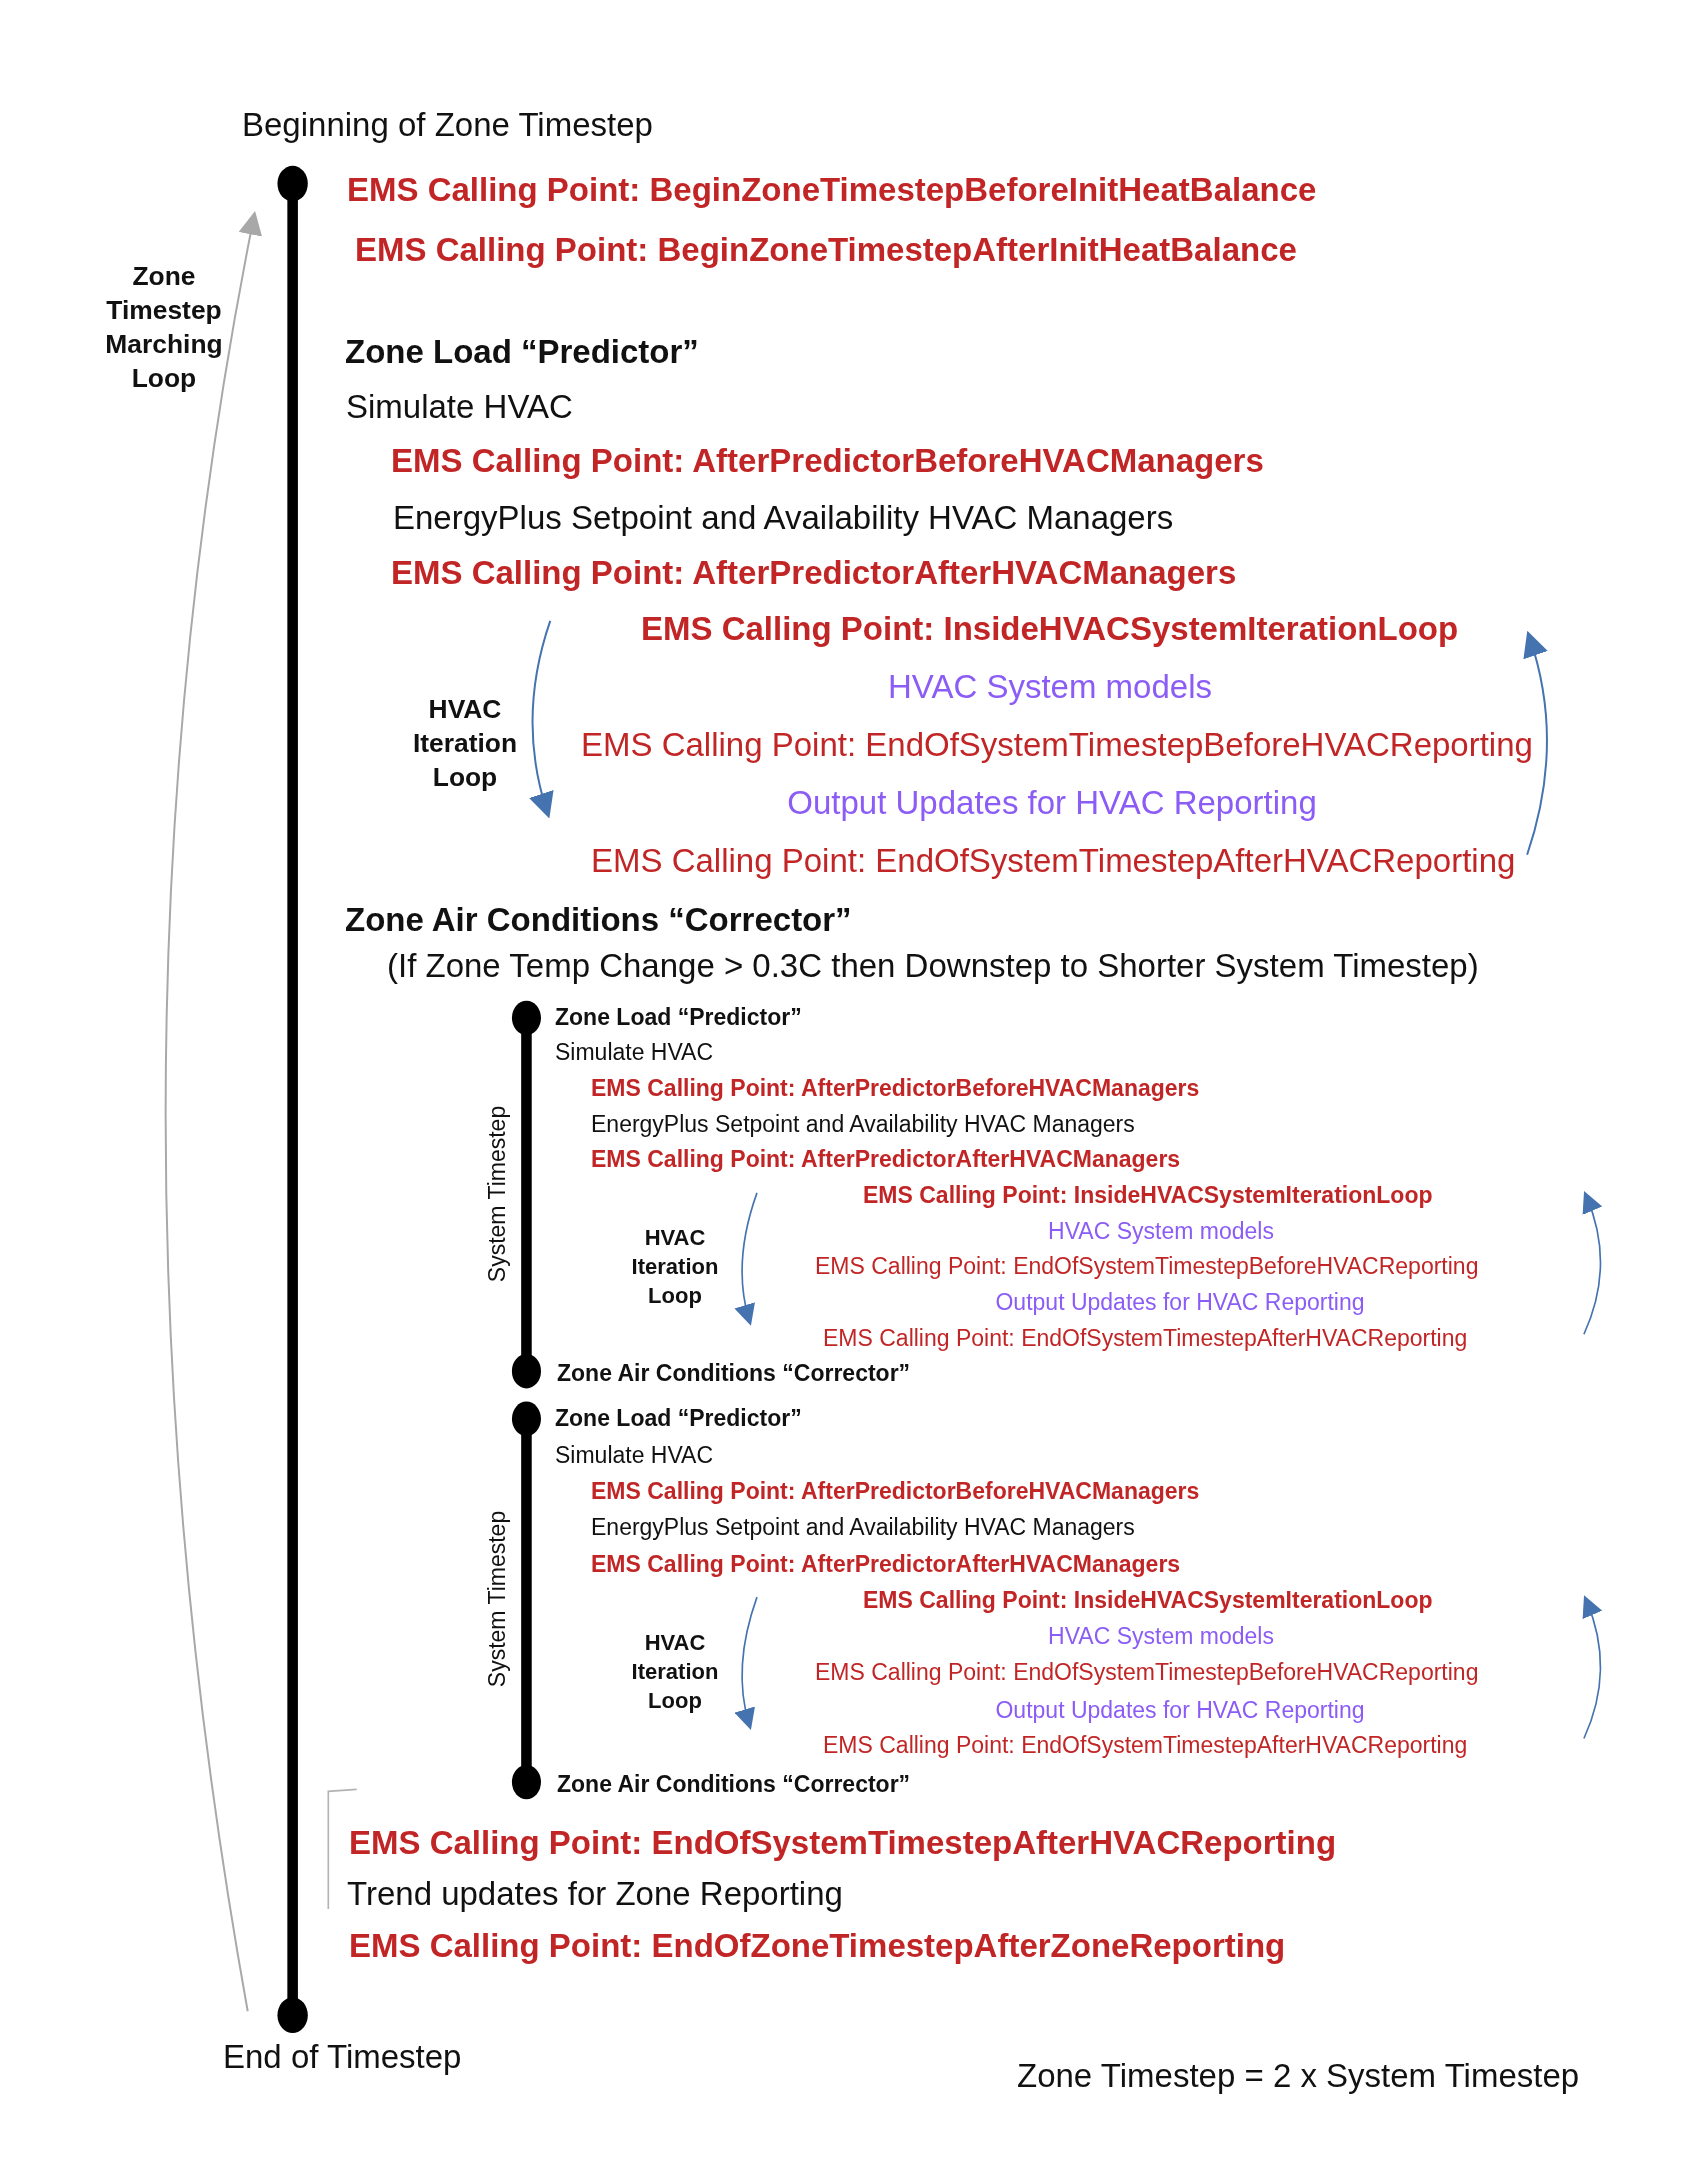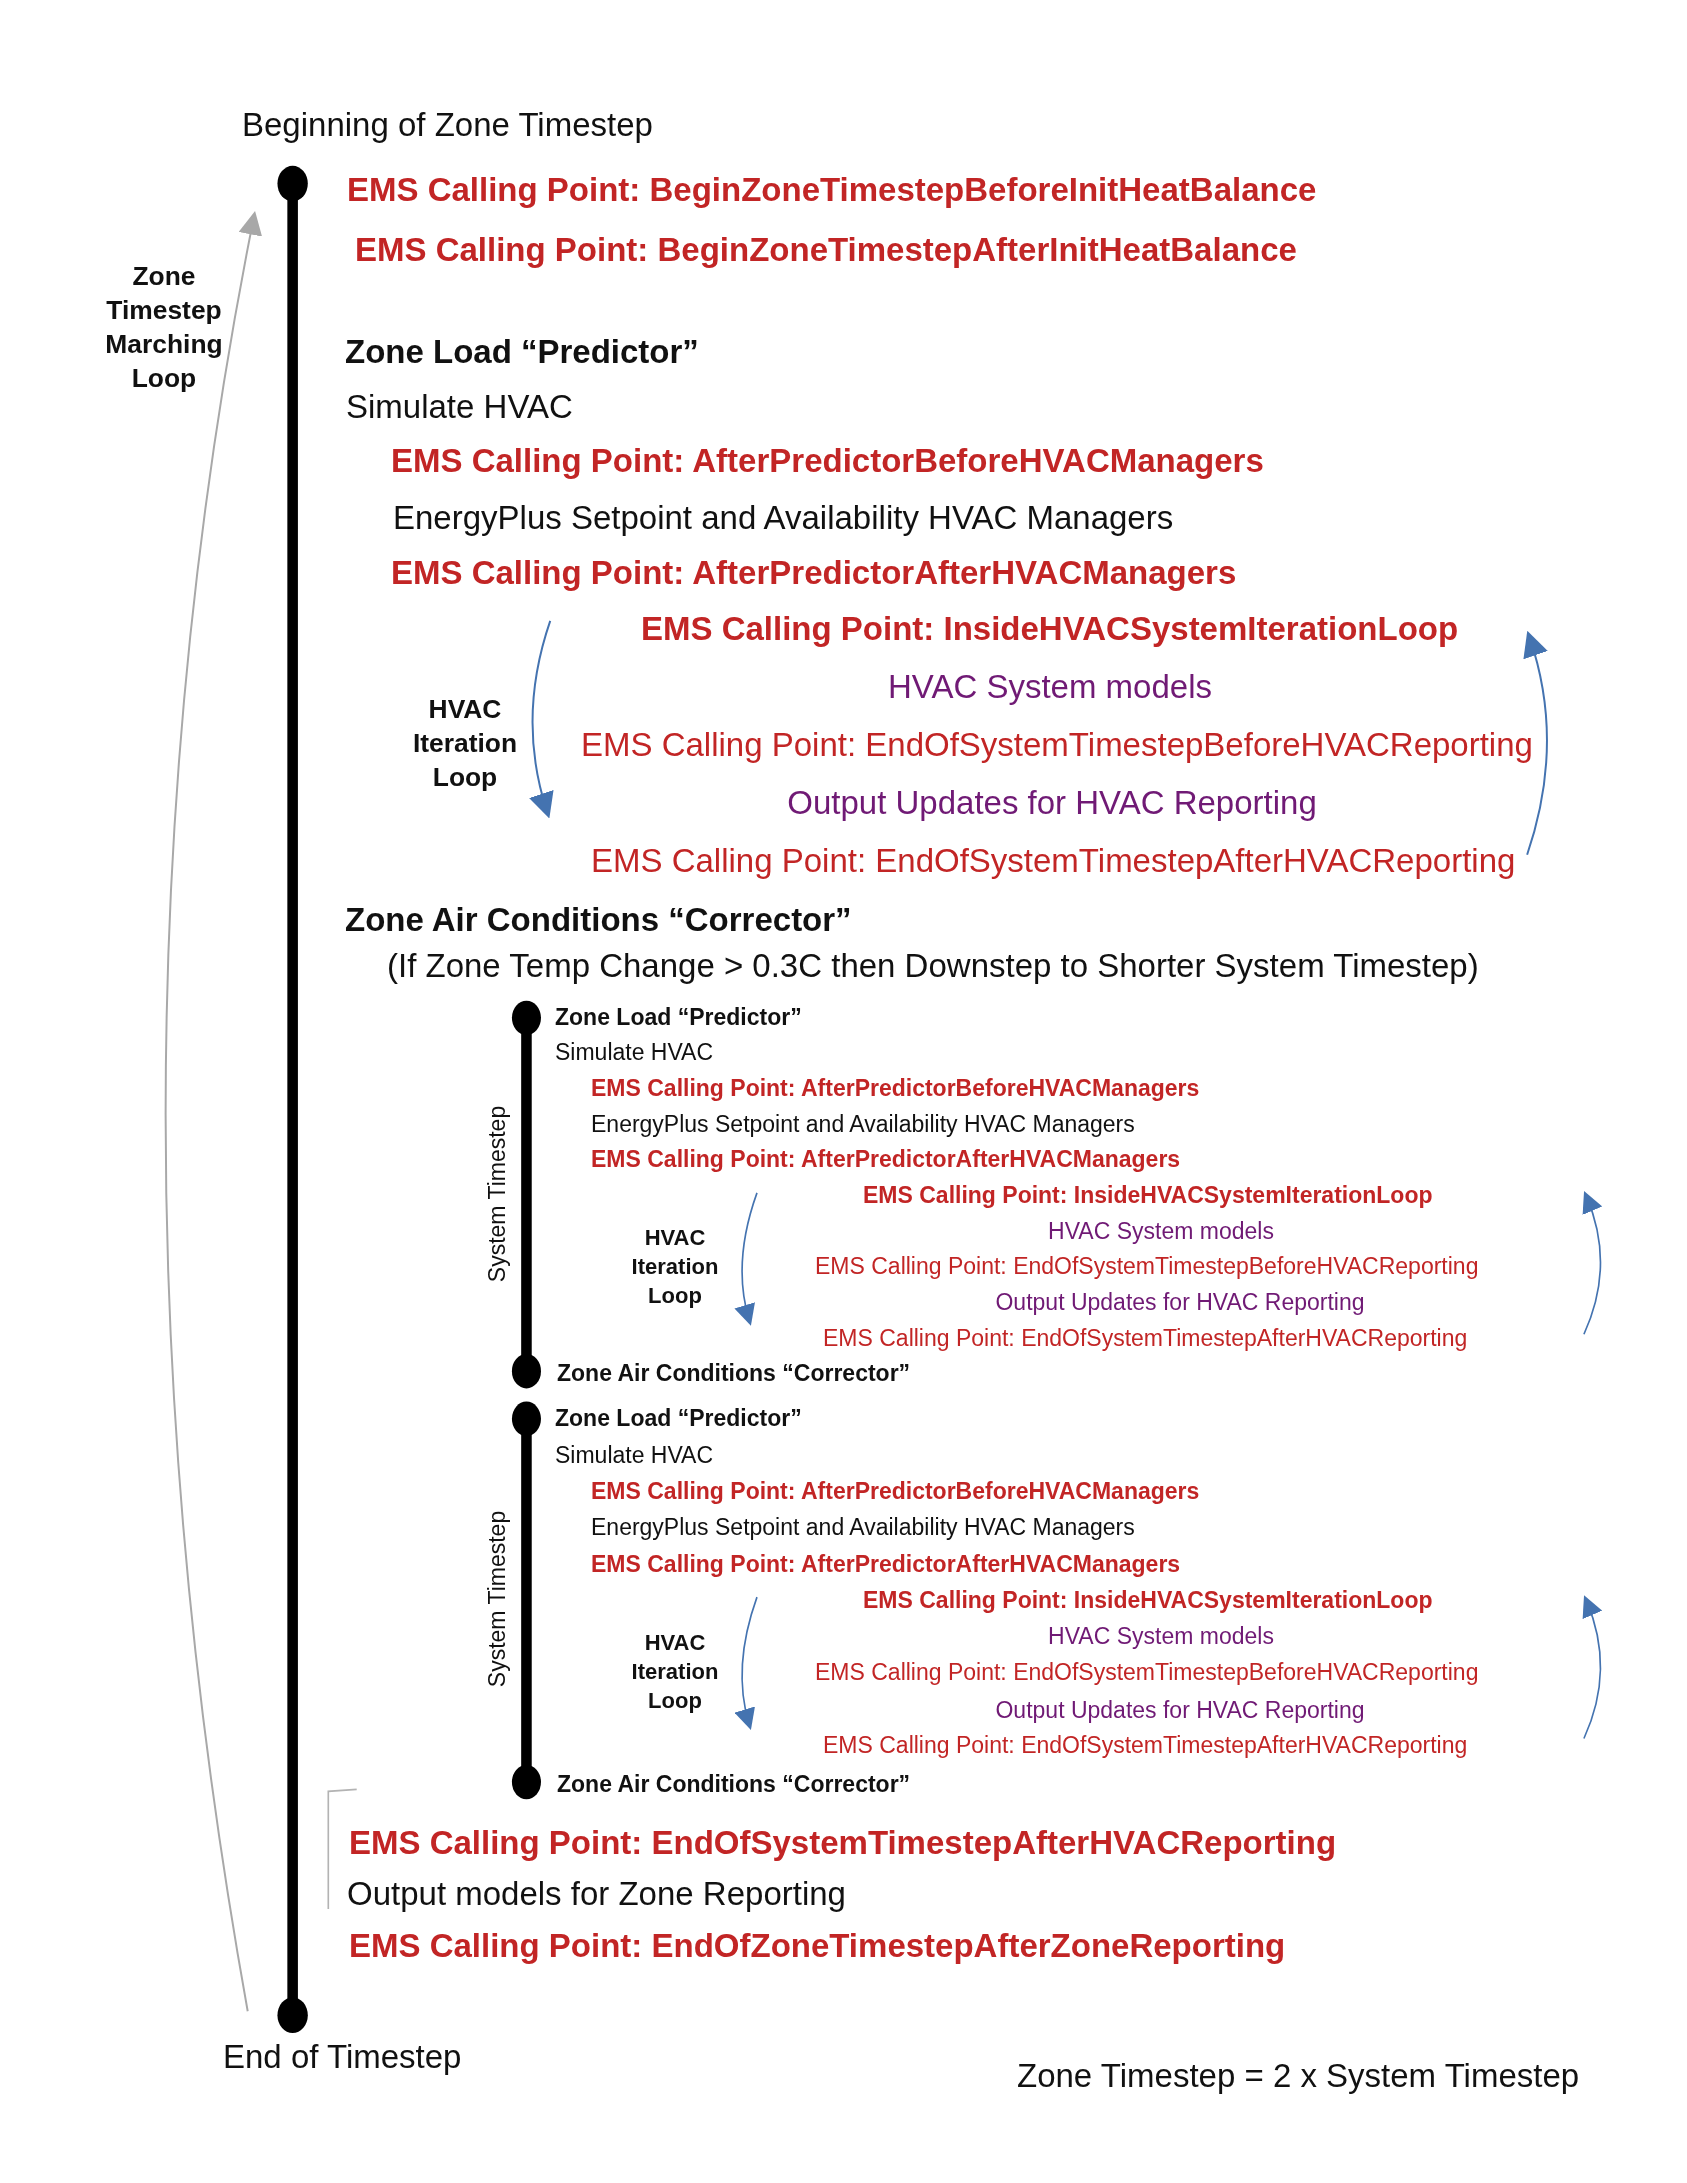--- a/index.html
+++ b/index.html
@@ -5,21 +5,21 @@
   html,body { margin:0; padding:0; background:#ffffff; }
   #canvas {
     position:relative;
     width:1687px; height:2183px;
     background:#ffffff;
     font-family:"Liberation Sans", sans-serif;
     overflow:hidden;
   }
   #gfx { position:absolute; left:0; top:0; width:1687px; height:2183px; }
   .t  { position:absolute; white-space:nowrap; transform:translateY(-50%); color:#111111; }
-  .tc { position:absolute; white-space:nowrap; transform:translate(-50%,-50%); color:#701a75; text-align:center; }
+  .tc { position:absolute; white-space:nowrap; transform:translate(-50%,-50%); color:#8b5cf6; text-align:center; }
   .rot { position:absolute; white-space:nowrap; transform:translate(-50%,-50%) rotate(-90deg); color:#111111; }
   .L { font-size:33px; }
   .S { font-size:23px; }
   .b { font-weight:bold; }
   .red { color:#C22525; }
   .lbl { position:absolute; transform:translate(-50%,-50%); text-align:center; font-weight:bold; color:#111111; }
   .lbl span { display:block; }
   .lbl-big   { font-size:26.4px; line-height:34px;margin-top:20px; }
   .lbl-small { font-size:22px; line-height:29px; }
 </style>
@@ -130,19 +130,19 @@
   <div class="tc S" style="left:1180px; top:1710px;">Output Updates for HVAC Reporting</div>
   <div class="t S red" style="left:823px; top:1745px;">EMS Calling Point: EndOfSystemTimestepAfterHVACReporting</div>
   <div class="t S b" style="left:557px; top:1784px;">Zone Air Conditions “Corrector”</div>
   <div class="lbl lbl-small" style="left:675px; top:1671px;">
     <span>HVAC</span>
     <span>Iteration</span>
     <span>Loop</span>
   </div>
 
   <div class="t L b red" style="left:349px; top:1843px;">EMS Calling Point: EndOfSystemTimestepAfterHVACReporting</div>
-  <div class="t L" style="left:347px; top:1894px;">Output models for Zone Reporting</div>
+  <div class="t L" style="left:347px; top:1894px;">Trend updates for Zone Reporting</div>
   <div class="t L b red" style="left:349px; top:1946px;">EMS Calling Point: EndOfZoneTimestepAfterZoneReporting</div>
   <div class="t L" style="left:223px; top:2057px;">End of Timestep</div>
   <div class="t L" style="left:1017px; top:2076px;">Zone Timestep = 2 x System Timestep</div>
 
 </div>
 
 
 </body></html>

